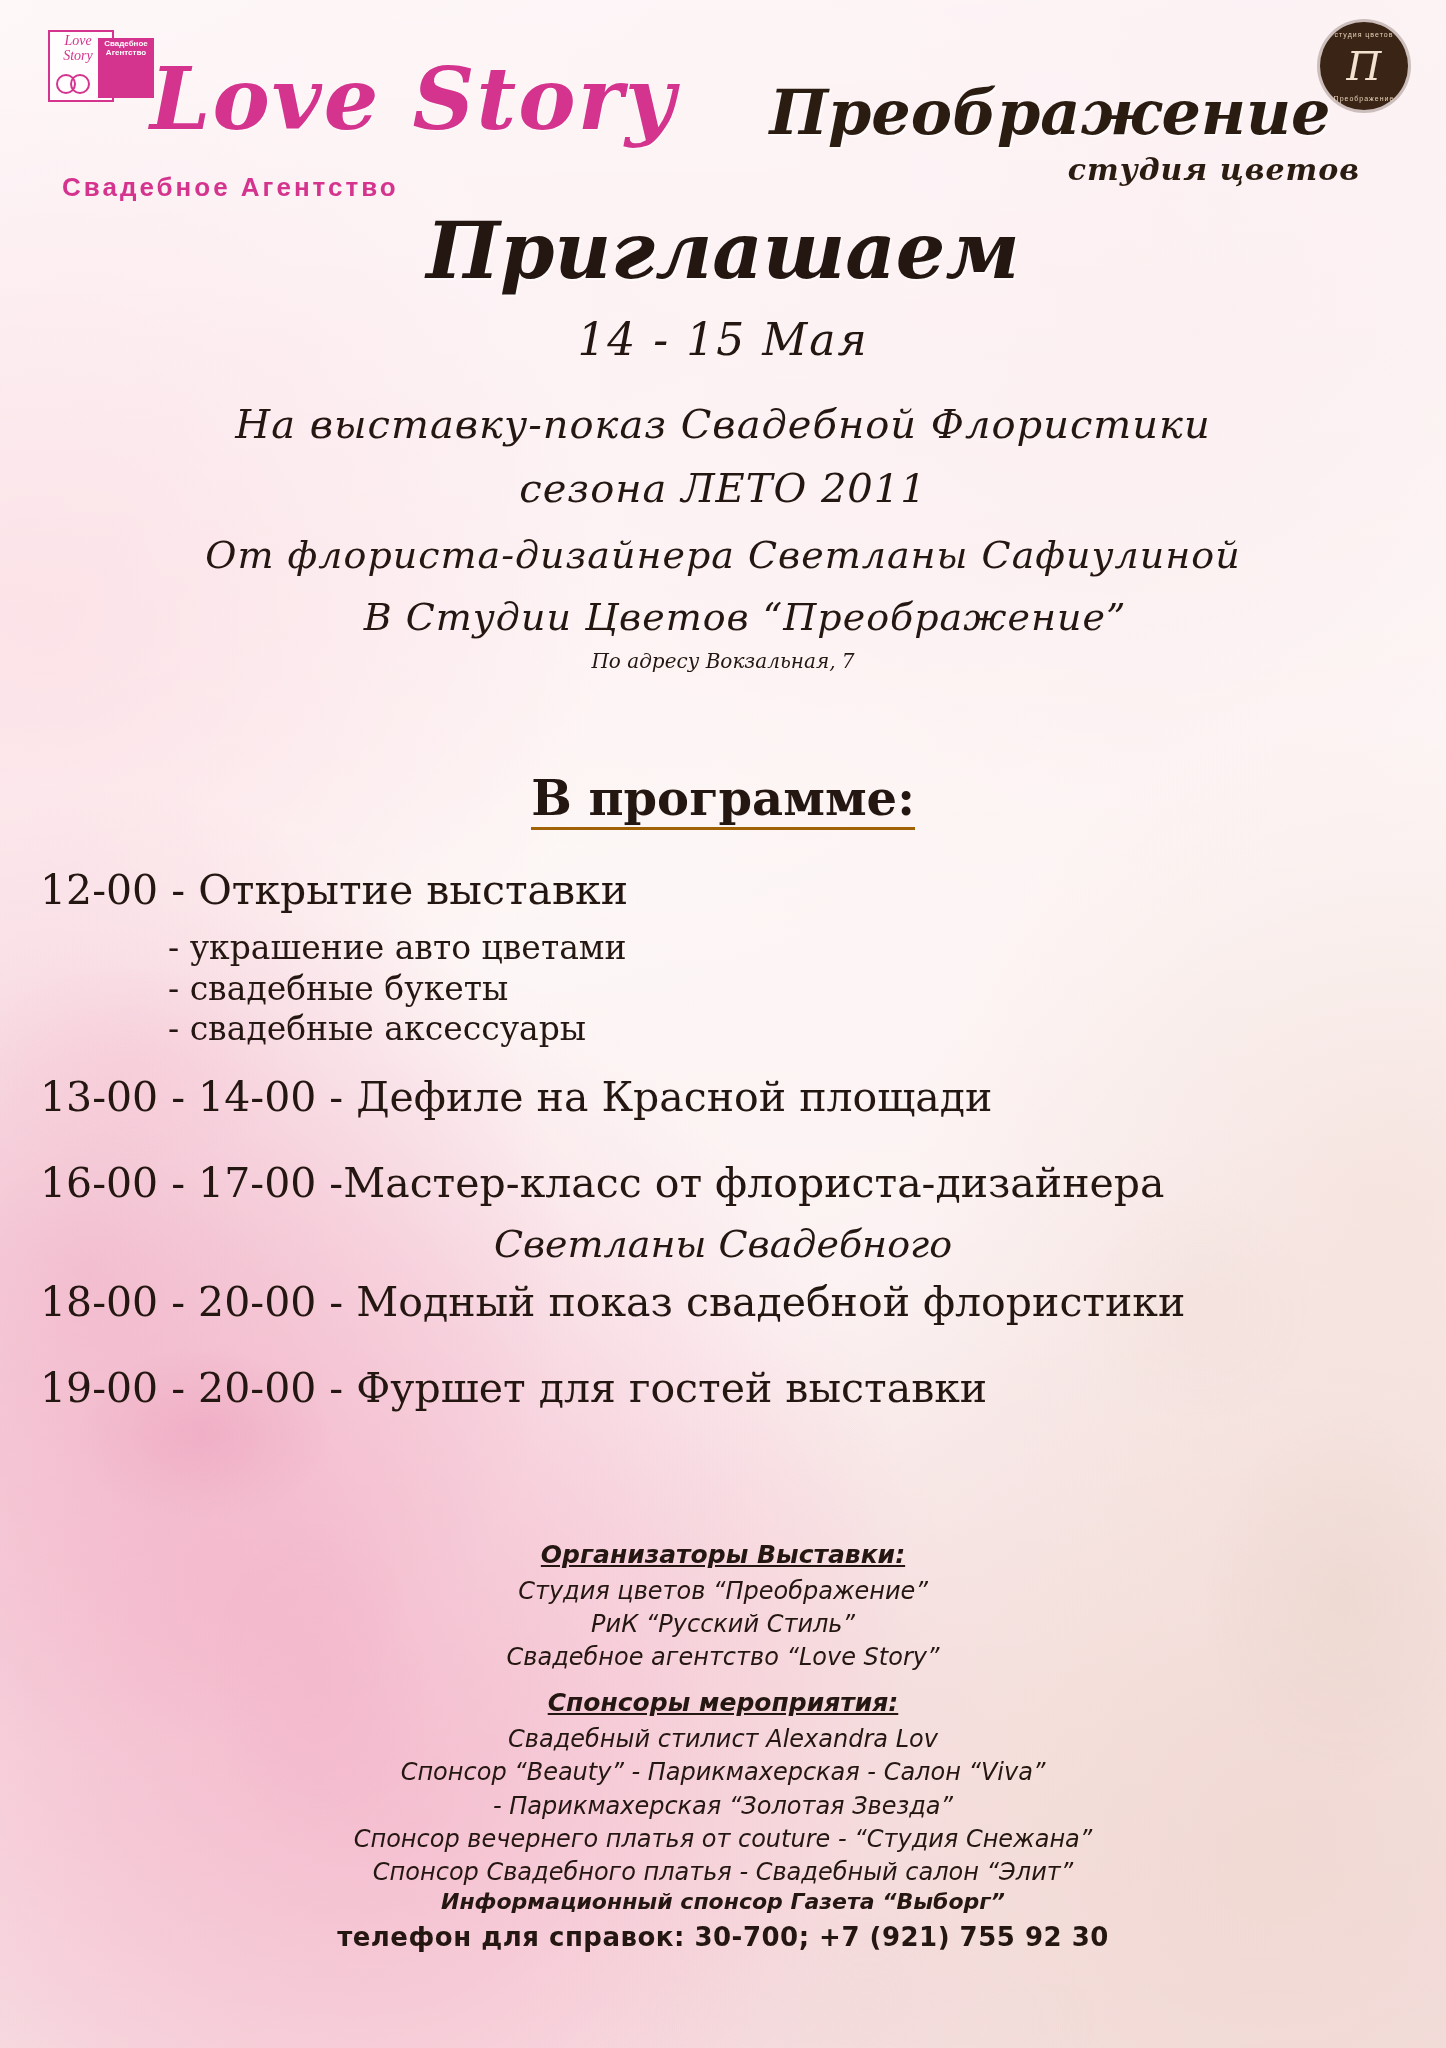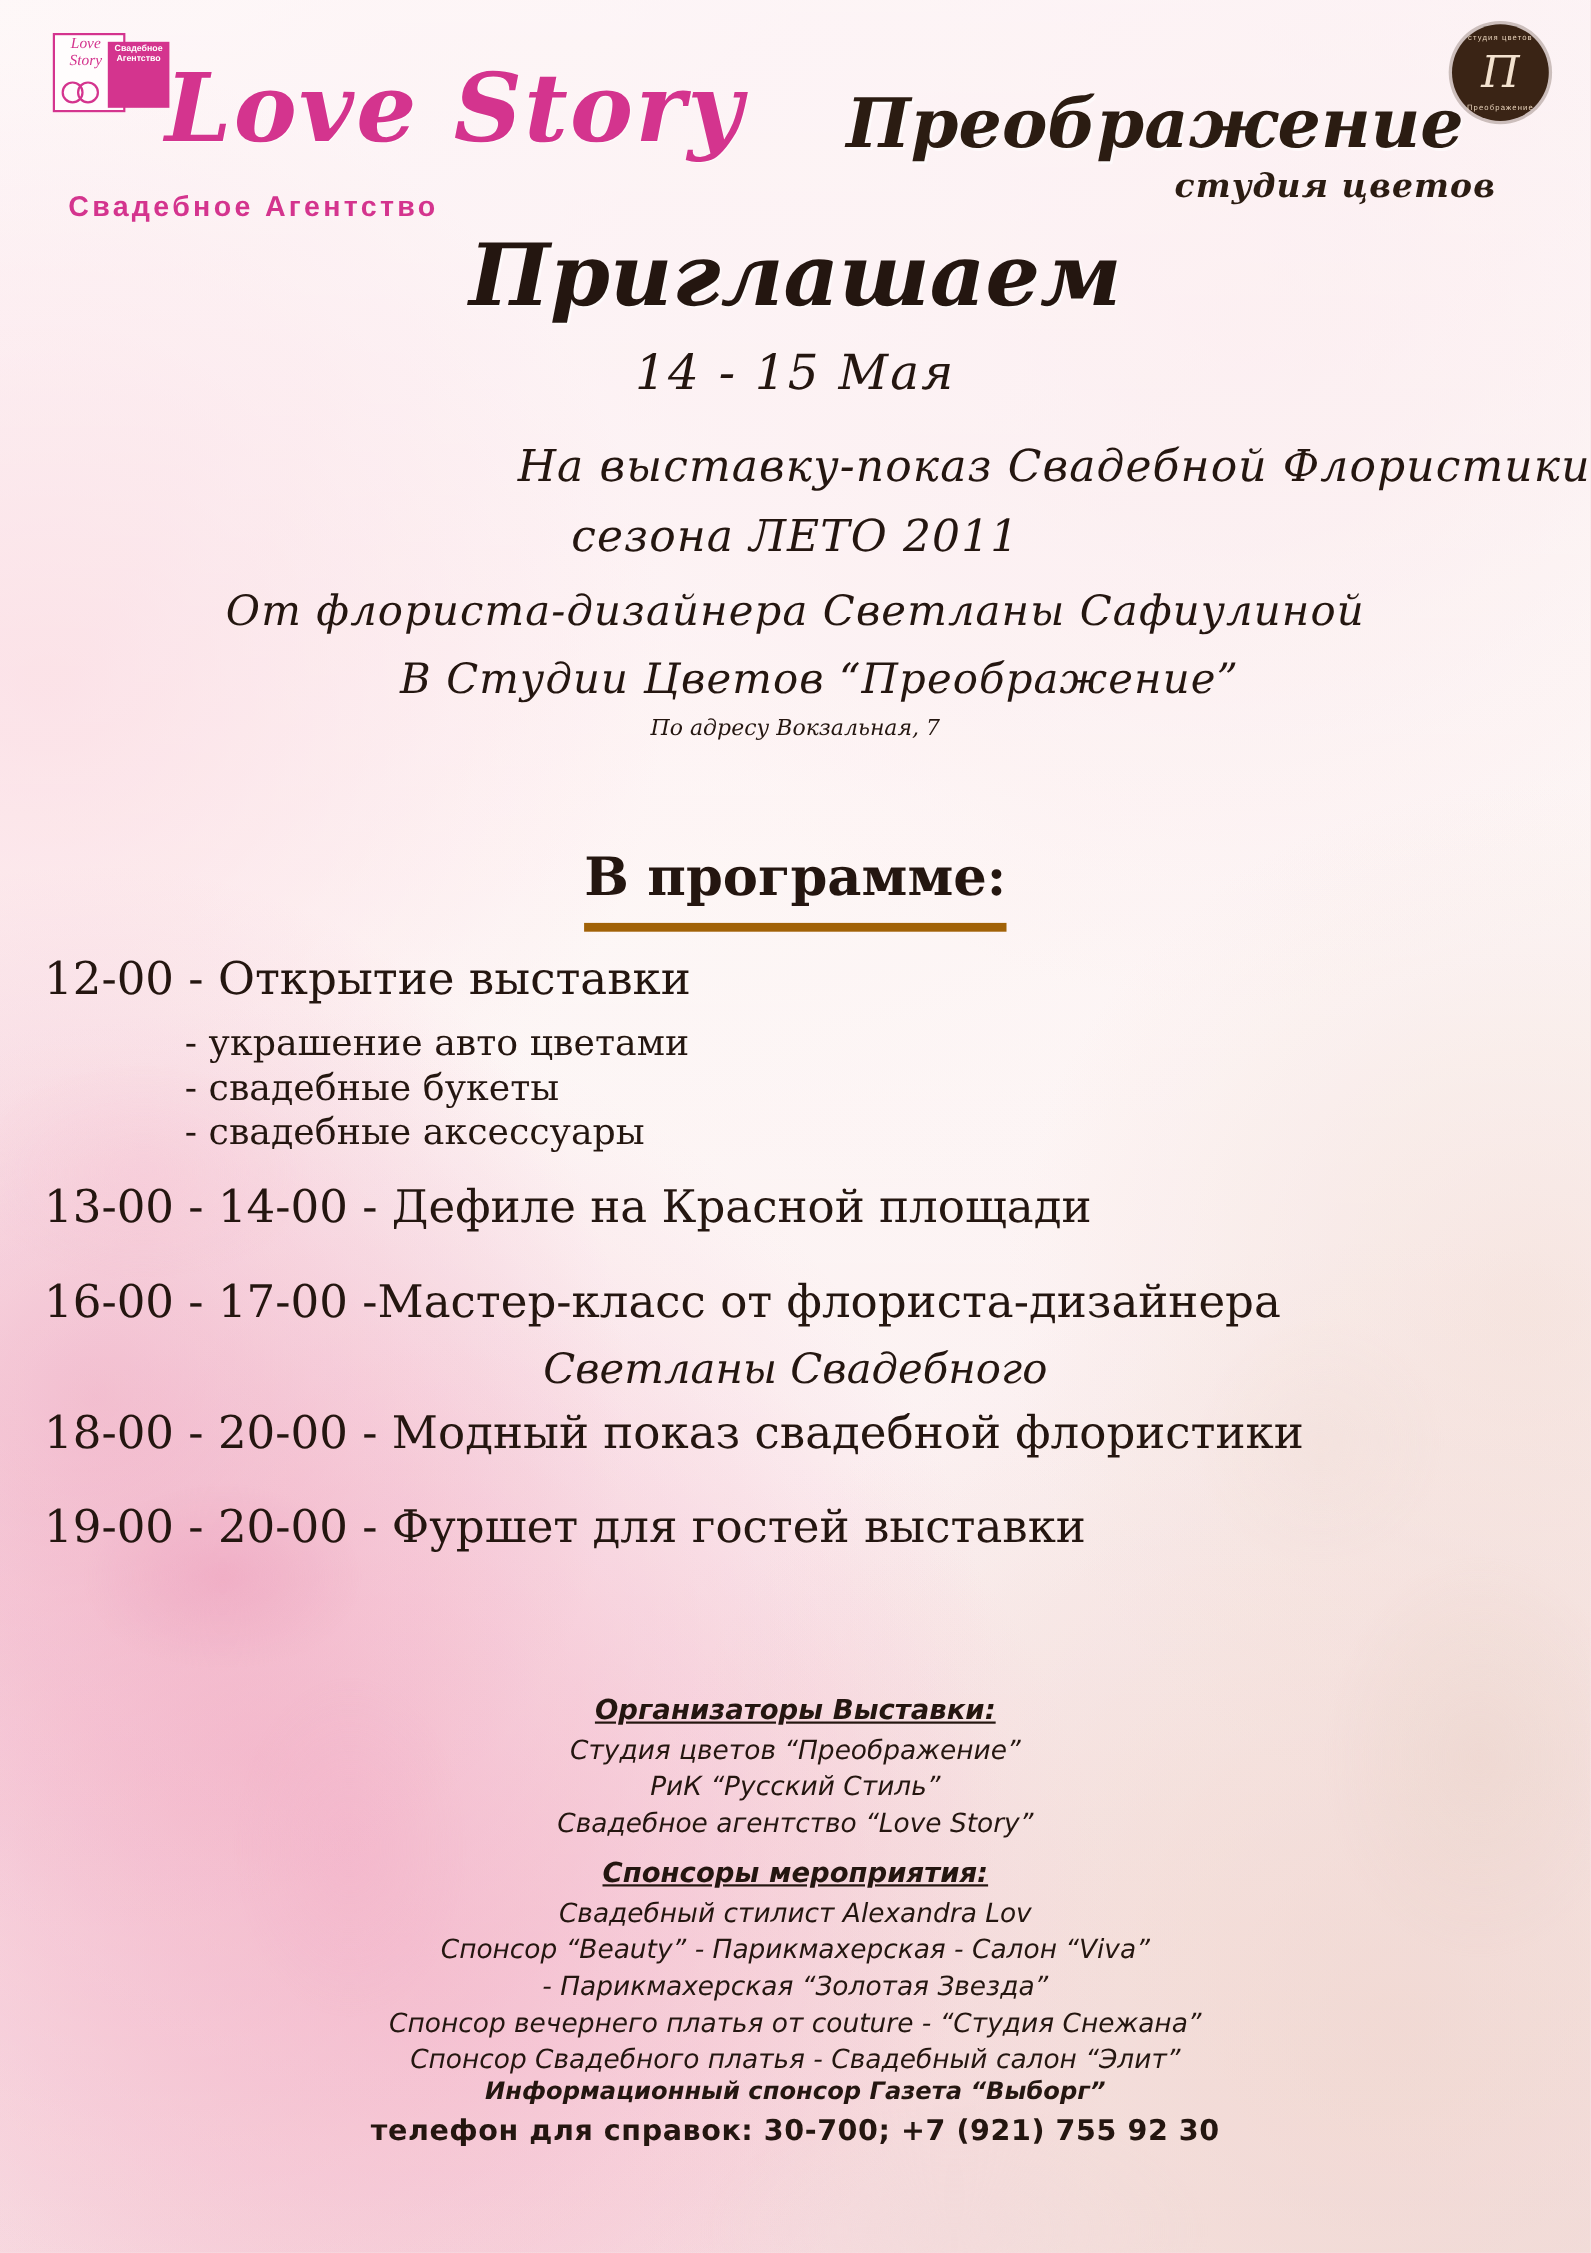--- a/index.html
+++ b/index.html
@@ -113,31 +113,31 @@
     position:absolute;left:0;right:0;top:212px;text-align:center;
     color:#241610;
   }
   .invite .big{
     font-family:"DejaVu Serif",serif;font-style:italic;font-weight:bold;font-size:78px;line-height:1;
     text-shadow:2px 2px 1px rgba(255,255,255,0.6);
   }
   .invite .dates{
     margin-top:24px;font-family:"DejaVu Serif",serif;font-style:italic;font-size:44px;letter-spacing:2px;
   }
-  .invite .l1{margin-top:36px;font-family:"DejaVu Serif",serif;font-style:italic;font-size:40px;letter-spacing:1px;text-align:right;}
+  .invite .l1{margin-top:36px;font-family:"DejaVu Serif",serif;font-style:italic;font-size:40px;letter-spacing:1px;}
   .invite .l2{margin-top:18px;font-family:"DejaVu Serif",serif;font-style:italic;font-size:40px;letter-spacing:1px;}
   .invite .l3{margin-top:22px;font-family:"DejaVu Serif",serif;font-style:italic;font-size:38px;letter-spacing:1px;}
   .invite .l4{margin-top:18px;font-family:"DejaVu Serif",serif;font-style:italic;font-size:38px;letter-spacing:1px;padding-left:44px;}
   .invite .addr{margin-top:10px;font-family:"DejaVu Serif",serif;font-style:italic;font-size:20px;}
 
   .prog-head{
     position:absolute;left:0;right:0;top:770px;text-align:center;
     font-family:"DejaVu Serif",serif;font-weight:bold;font-size:48px;color:#241610;
   }
-  .prog-head span{border-bottom:8px solid #a16207;padding-bottom:13px;}
+  .prog-head span{border-bottom:3px solid #a16207;padding-bottom:1px;}
 
   
   .prog{
     position:absolute;left:40px;right:40px;top:868px;color:#241610;
   }
   .prog .row{
     font-family:"DejaVu Serif",serif;font-size:41px;line-height:1.08;margin-bottom:16px;
   }
   .prog .subrow{
     font-family:"DejaVu Serif",serif;font-size:33px;line-height:1.22;margin-left:128px;

